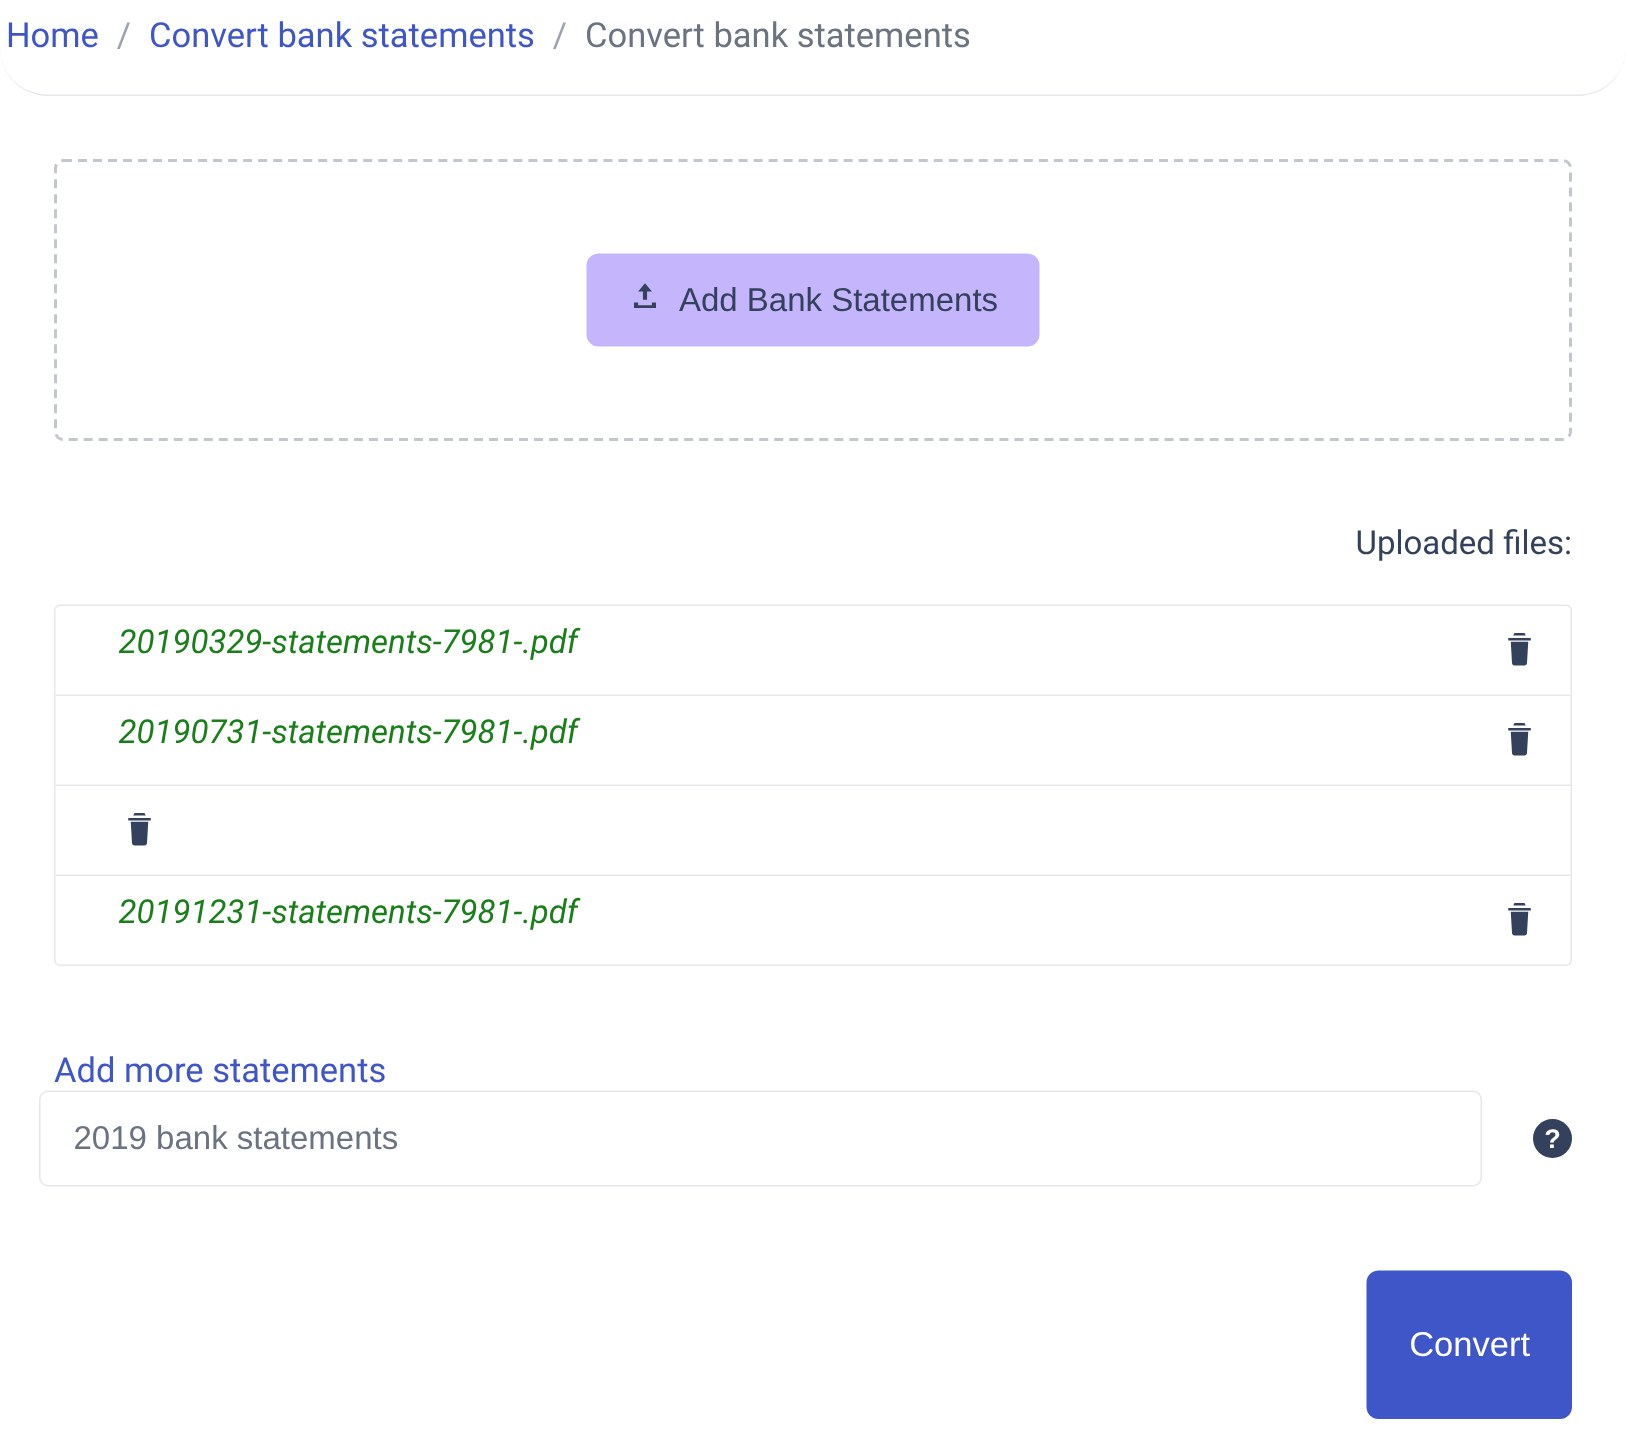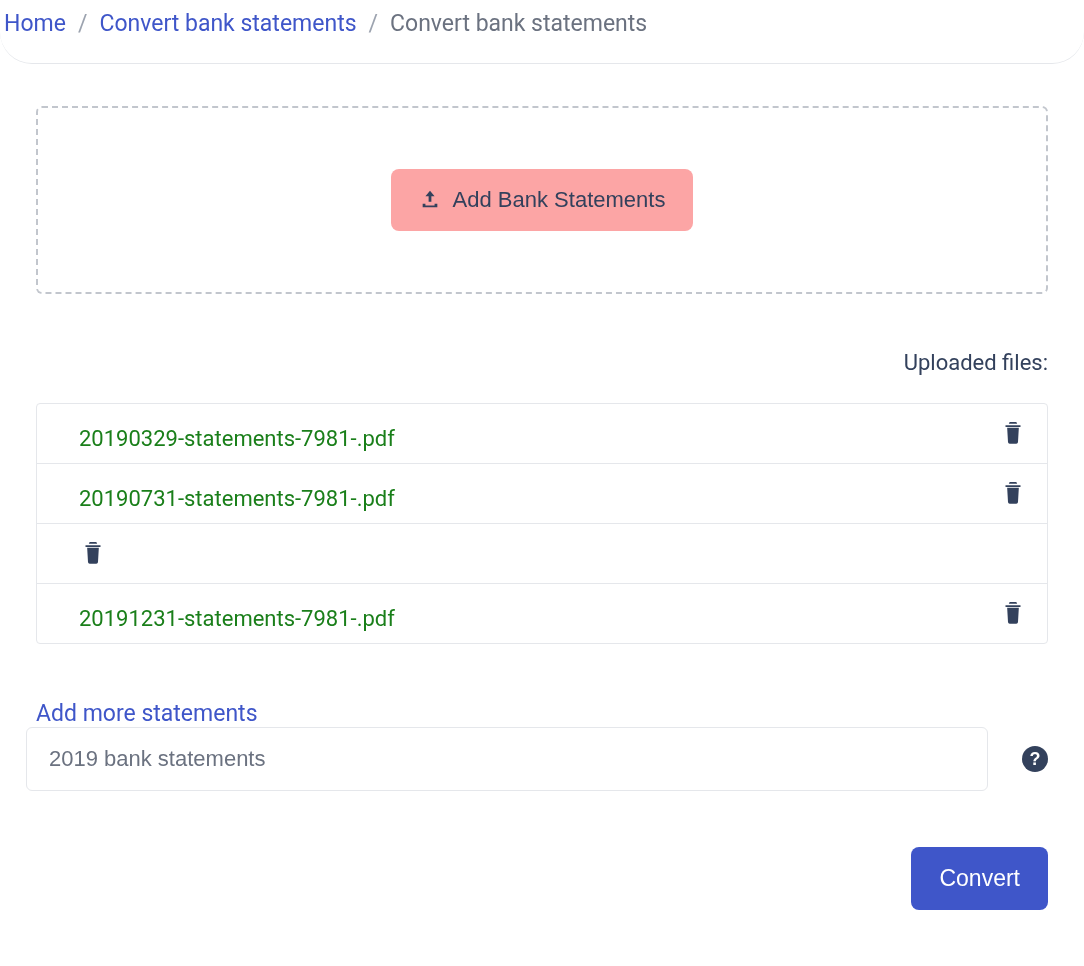--- a/index.html
+++ b/index.html
@@ -38,28 +38,28 @@
   .dropzone {
     border: 2px dashed #c2c6cd;
     border-radius: 6px;
     height: 188px;
     display: flex;
     align-items: center;
     justify-content: center;
     margin-bottom: 56px;
   }
   .add-btn {
-    background: #fca5a5;
+    background: #c4b5fd;
     border: none;
     border-radius: 8px;
     padding: 18px 28px;
     font-size: 22px;
     color: #33415c;
     display: flex;
-    align-items: center;
+    align-items: flex-start;
     gap: 12px;
     cursor: pointer;
     font-weight: 400;
   }
   .upload-icon {
     width: 22px;
     height: 22px;
     fill: #33415c;
   }
   .uploaded-header {
@@ -69,24 +69,25 @@
     margin-bottom: 28px;
     text-align: right;
   }
   .file-list {
     border: 1px solid #e5e7eb;
     border-radius: 4px;
     margin-bottom: 56px;
   }
   .file-row {
     display: flex;
-    align-items: flex-end;
+    align-items: flex-start;
     justify-content: space-between;
     padding: 12px 20px 12px 42px;
     border-bottom: 1px solid #e5e7eb;
+    font-style: italic;
   }
   .file-row:last-child {
     border-bottom: none;
   }
   .file-name {
     color: #1a7f1a;
     font-size: 22px;
     cursor: pointer;
   }
   .trash-btn {
@@ -142,21 +143,21 @@
   }
   .convert-row {
     text-align: right;
   }
   .convert-btn {
     background: #3f56c9;
     border: none;
     border-radius: 8px;
     color: #fff;
     font-size: 23px;
-    padding: 18px 28px;
+    padding: 36px 28px;
     cursor: pointer;
   }
 </style>
 </head>
 <body>
 
 <nav class="breadcrumb">
   <a>Home</a>
   <span class="sep">/</span>
   <a>Convert bank statements</a>

